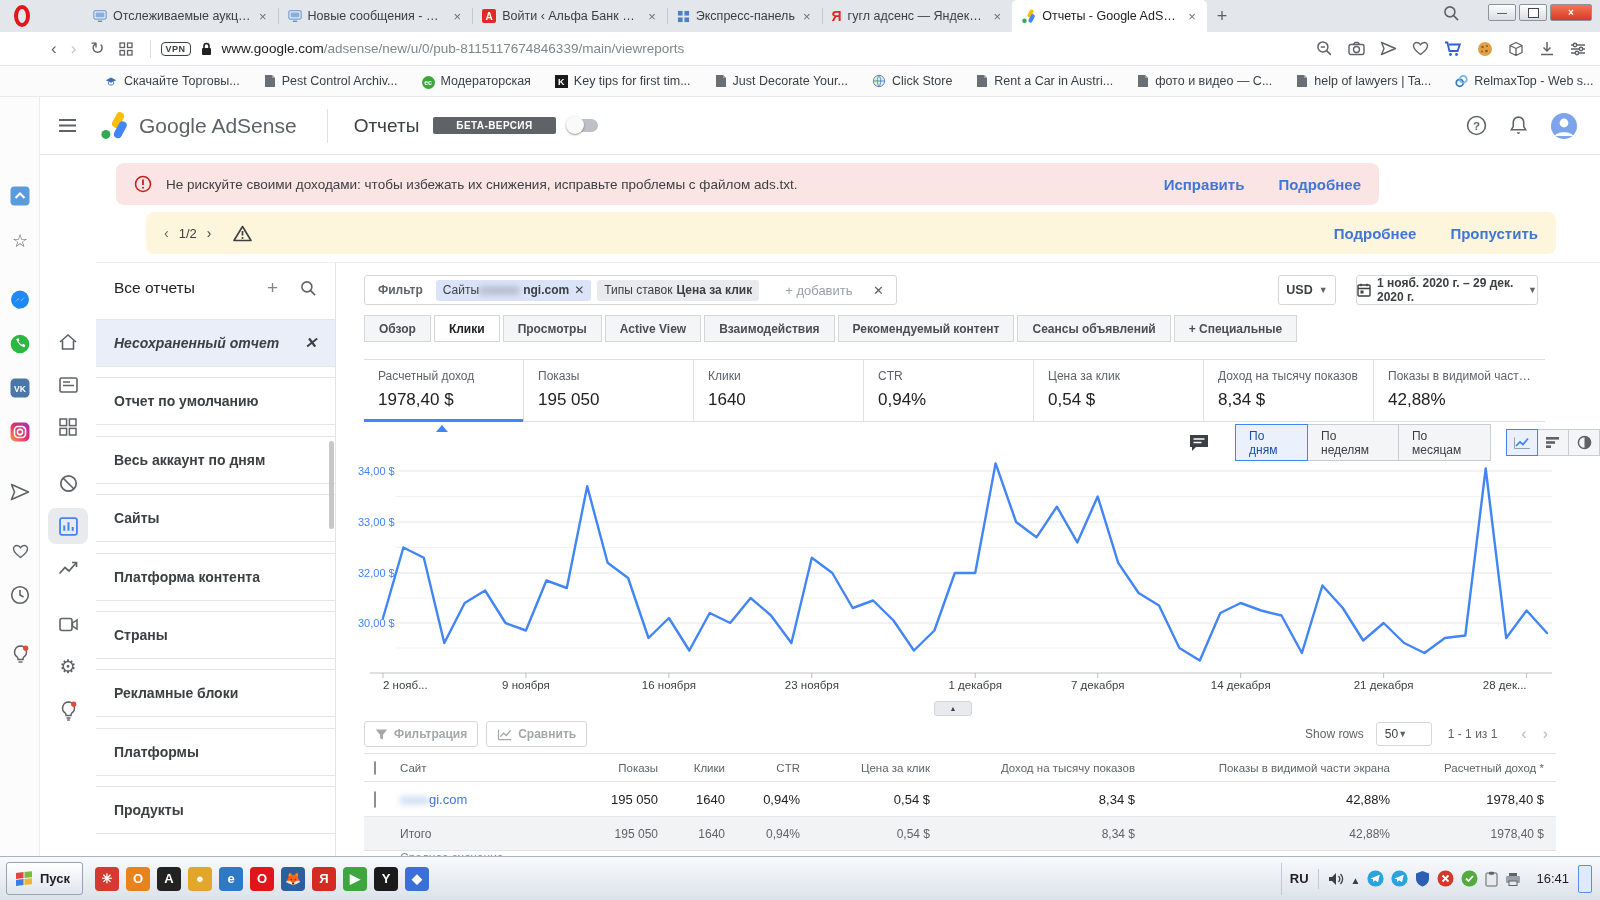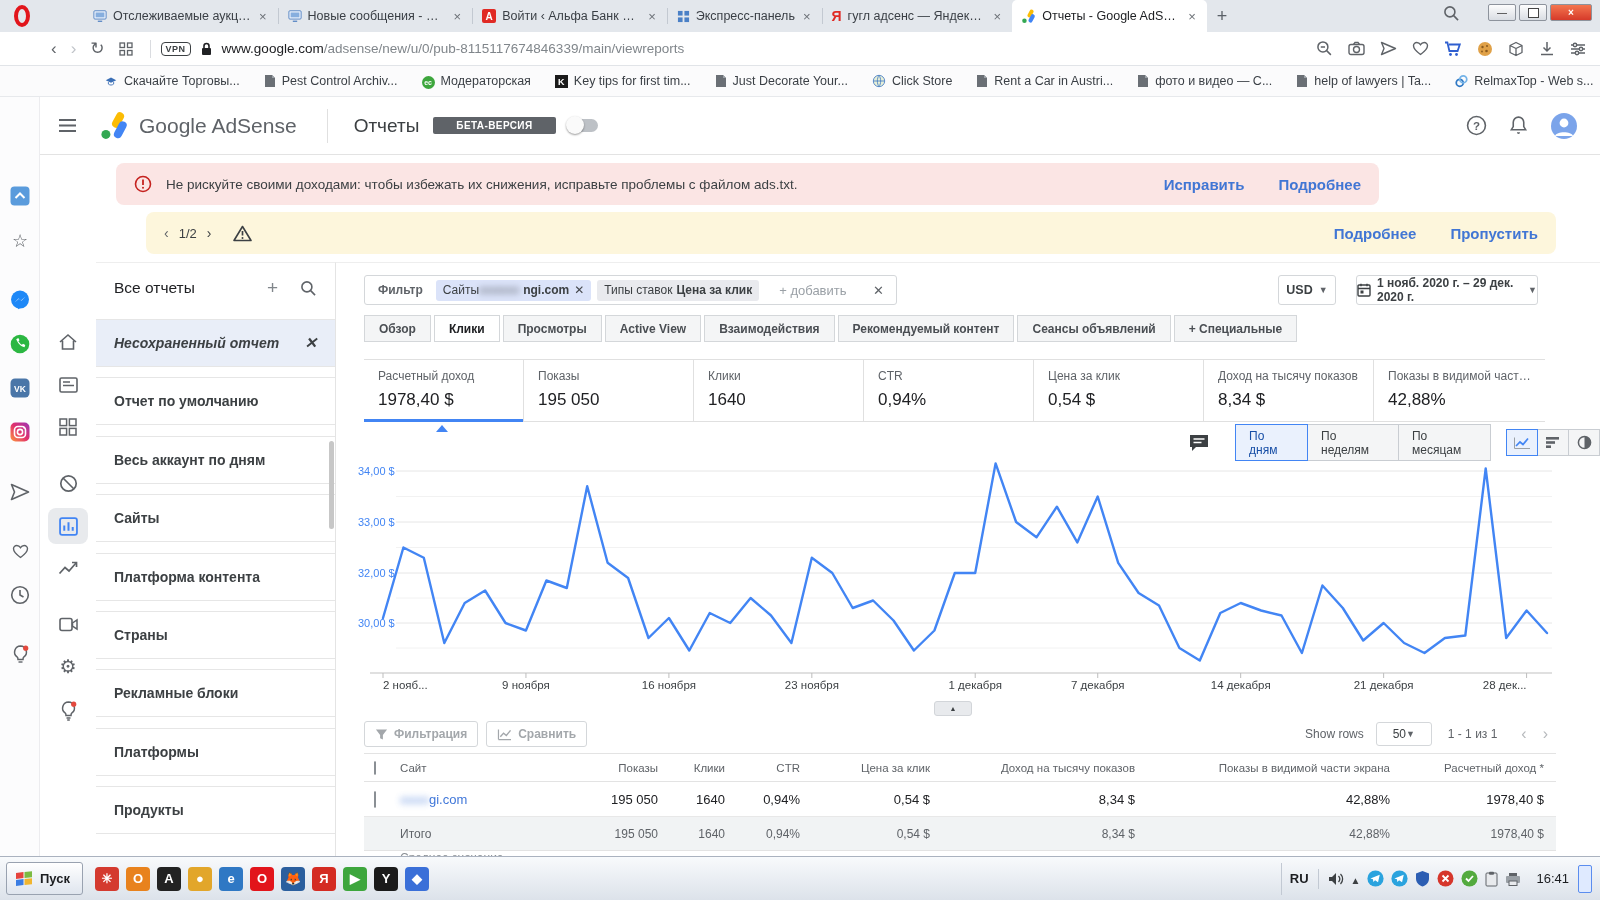--- a/index.html
+++ b/index.html
@@ -57,21 +57,21 @@
   
   #main{left:336px;top:262px;width:1264px;height:594px;background:#fff;border-top:1px solid #eee;box-sizing:border-box;overflow:hidden}
   #filterbox{left:28px;top:12px;width:533px;height:30px;border:1px solid #d4d7da;border-radius:3px;display:flex;align-items:center;box-sizing:border-box}
   .flt-label{font-size:12px;font-weight:700;color:#5f6368;padding:0 13px}
   .chip{height:21px;border-radius:3px;display:flex;align-items:center;font-size:12px;color:#3c4043;padding:0 7px;margin-right:6px;white-space:nowrap}
   .chip.blue{background:#dbe3f9}
   .chip.gray{background:#e9eaee}
   .chip b{margin-left:4px}
   .chip .x{margin-left:5px;font-size:12px;color:#44474b}
   .blurred{filter:blur(3px);opacity:.75}
-  .addph{font-size:13px;color:#9aa0a6;margin-left:14px}
+  .addph{font-size:13px;color:#9aa0a6;margin-left:20px}
   #curbox{left:942px;top:12px;width:58px;height:30px}
   #datebox{left:1020px;top:12px;width:182px;height:30px}
   .selbox{border:1px solid #d4d7da;border-radius:3px;display:flex;align-items:center;justify-content:center;gap:6px;font-size:12.5px;font-weight:700;color:#3c4043;box-sizing:border-box;background:#fff}
   .caret{font-size:9px;color:#5f6368}
   #tabsrow{left:28px;top:52px;height:27px}
   .rtab{height:27px;display:flex;align-items:center;padding:0 14px;border:1px solid #d4d7da;background:#f4f5f6;font-size:12px;font-weight:700;color:#4a4e53;margin-right:3px;box-sizing:border-box;white-space:nowrap}
   .rtab.active{background:#fff;color:#202124}
   #cards{left:28px;top:96px;width:1181px;height:63px;display:grid;grid-template-columns:160px 170px 170px 170px 170px 170px 171px;border-top:1px solid #e0e0e0;border-bottom:1px solid #e0e0e0;box-sizing:border-box}
   .card{border-right:1px solid #e0e0e0;padding:9px 14px;box-sizing:border-box;position:relative}
   .card:last-child{border-right:none}
@@ -83,21 +83,21 @@
   .gbtn{height:37px;display:flex;align-items:center;padding:0 13px;border:1px solid #c9cdd2;background:#f4f5f6;font-size:12px;font-weight:400;color:#3c4043;box-sizing:border-box;margin-left:-1px}
   .gbtn.sel{border:1px solid #4285f4;background:#eaf1fd;color:#174ea6;z-index:2;position:relative}
   .tbtn{width:32px;height:27px;display:flex;align-items:center;justify-content:center;border:1px solid #c9cdd2;background:#f4f5f6;box-sizing:border-box;margin-left:-1px}
   .tbtn.sel{border:1px solid #4285f4;background:#eaf1fd;z-index:2;position:relative}
   #collapsepill{left:598px;top:438px;width:36px;height:13px;background:#e8eaed;border:1px solid #d2d5d9;border-radius:3px;display:flex;align-items:center;justify-content:center;font-size:7px;color:#3c4043}
   
   #tablewrap{left:28px;top:456px;width:1192px}
   #ttools{height:30px;display:flex;align-items:center}
   .tbtn2{height:26px;display:flex;align-items:center;gap:6px;padding:0 10px;border:1px solid #d4d7da;border-radius:3px;background:#fff;font-size:12px;font-weight:700;color:#a3a7ab;box-sizing:border-box}
   .muted12{font-size:12px;color:#5f6368}
-  .rowsel{width:56px;height:24px;border:1px solid #d4d7da;border-radius:3px;display:flex;align-items:center;justify-content:center;padding:0 8px;font-size:12px;color:#3c4043;box-sizing:border-box}
+  .rowsel{width:56px;height:24px;border:1px solid #d4d7da;border-radius:3px;display:flex;align-items:center;justify-content:flex-start;padding:0 8px;font-size:12px;color:#3c4043;box-sizing:border-box}
   .pgarrow{font-size:16px;color:#b7babd;padding:0 8px}
   .tgrid{display:grid;grid-template-columns:36px 170px 100px 67px 75px 130px 205px 255px 154px;align-items:center}
   #thead{height:27px;border-top:1px solid #e3e3e3;border-bottom:1px solid #e3e3e3;font-size:11.5px;color:#5f6368;margin-top:4px}
   .num{text-align:right;padding-right:12px;box-sizing:border-box}
   .cb{width:13px;height:13px;border:1.5px solid #8a8f94;border-radius:2px;margin-left:10px;box-sizing:border-box}
   #trow{height:34px;border-bottom:1px solid #e8e8e8;font-size:13px;color:#202124}
   .sitelink{color:#4077d9;font-size:13px}
   #trowtotal{height:33px;background:#f1f3f4;font-size:12px;color:#5f6368;border-bottom:1px solid #e3e3e3}
   #trowpart{height:11px;overflow:hidden;font-size:12px;color:#8a8f94;background:#fff}
   

